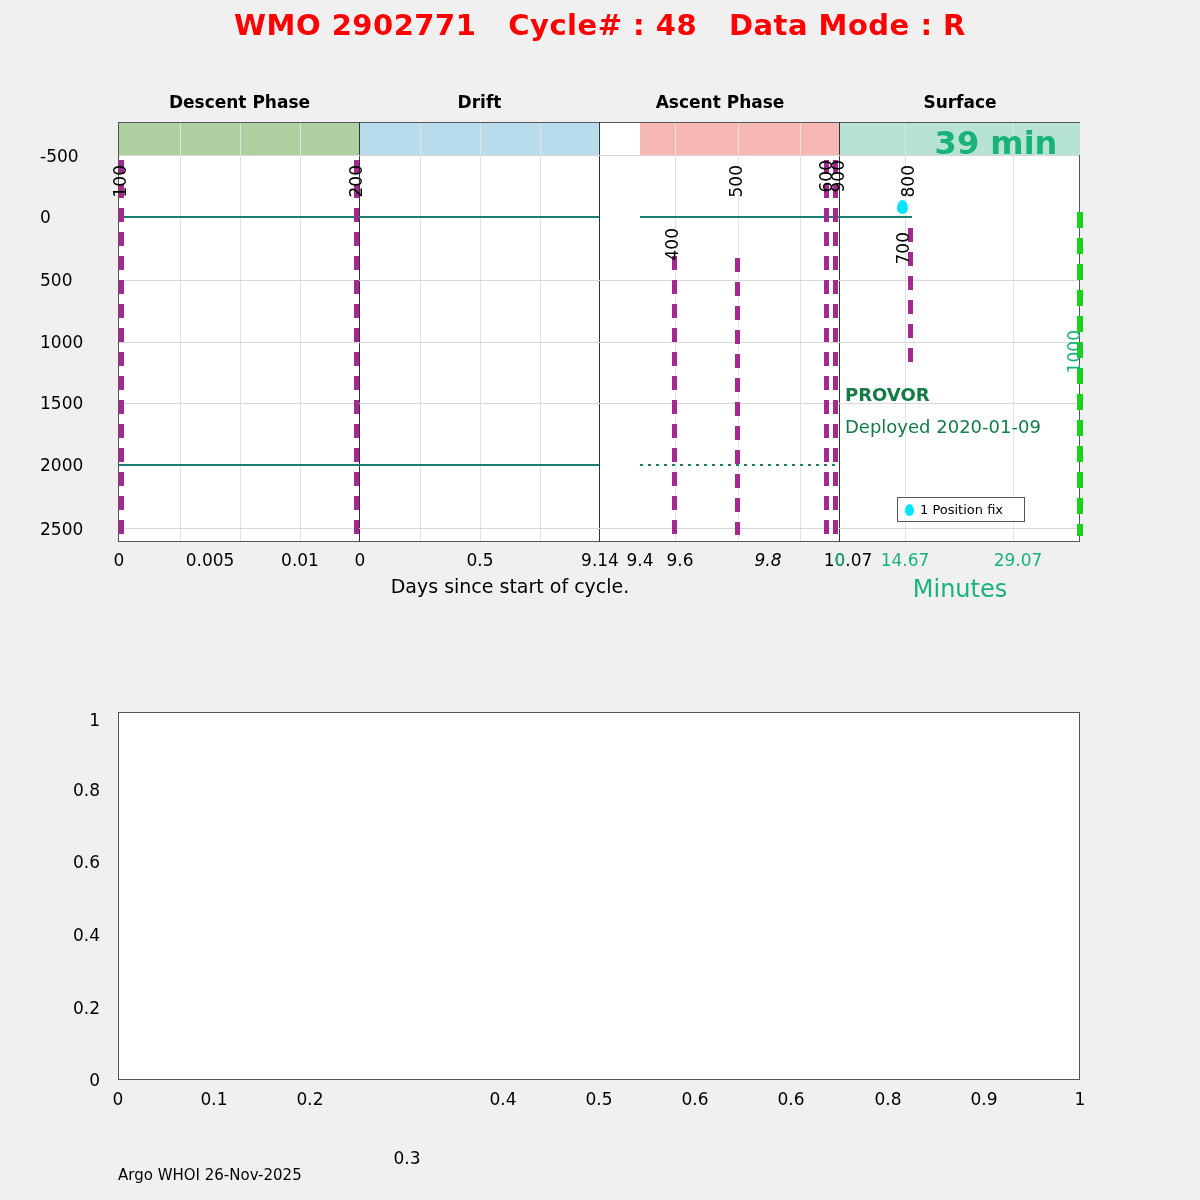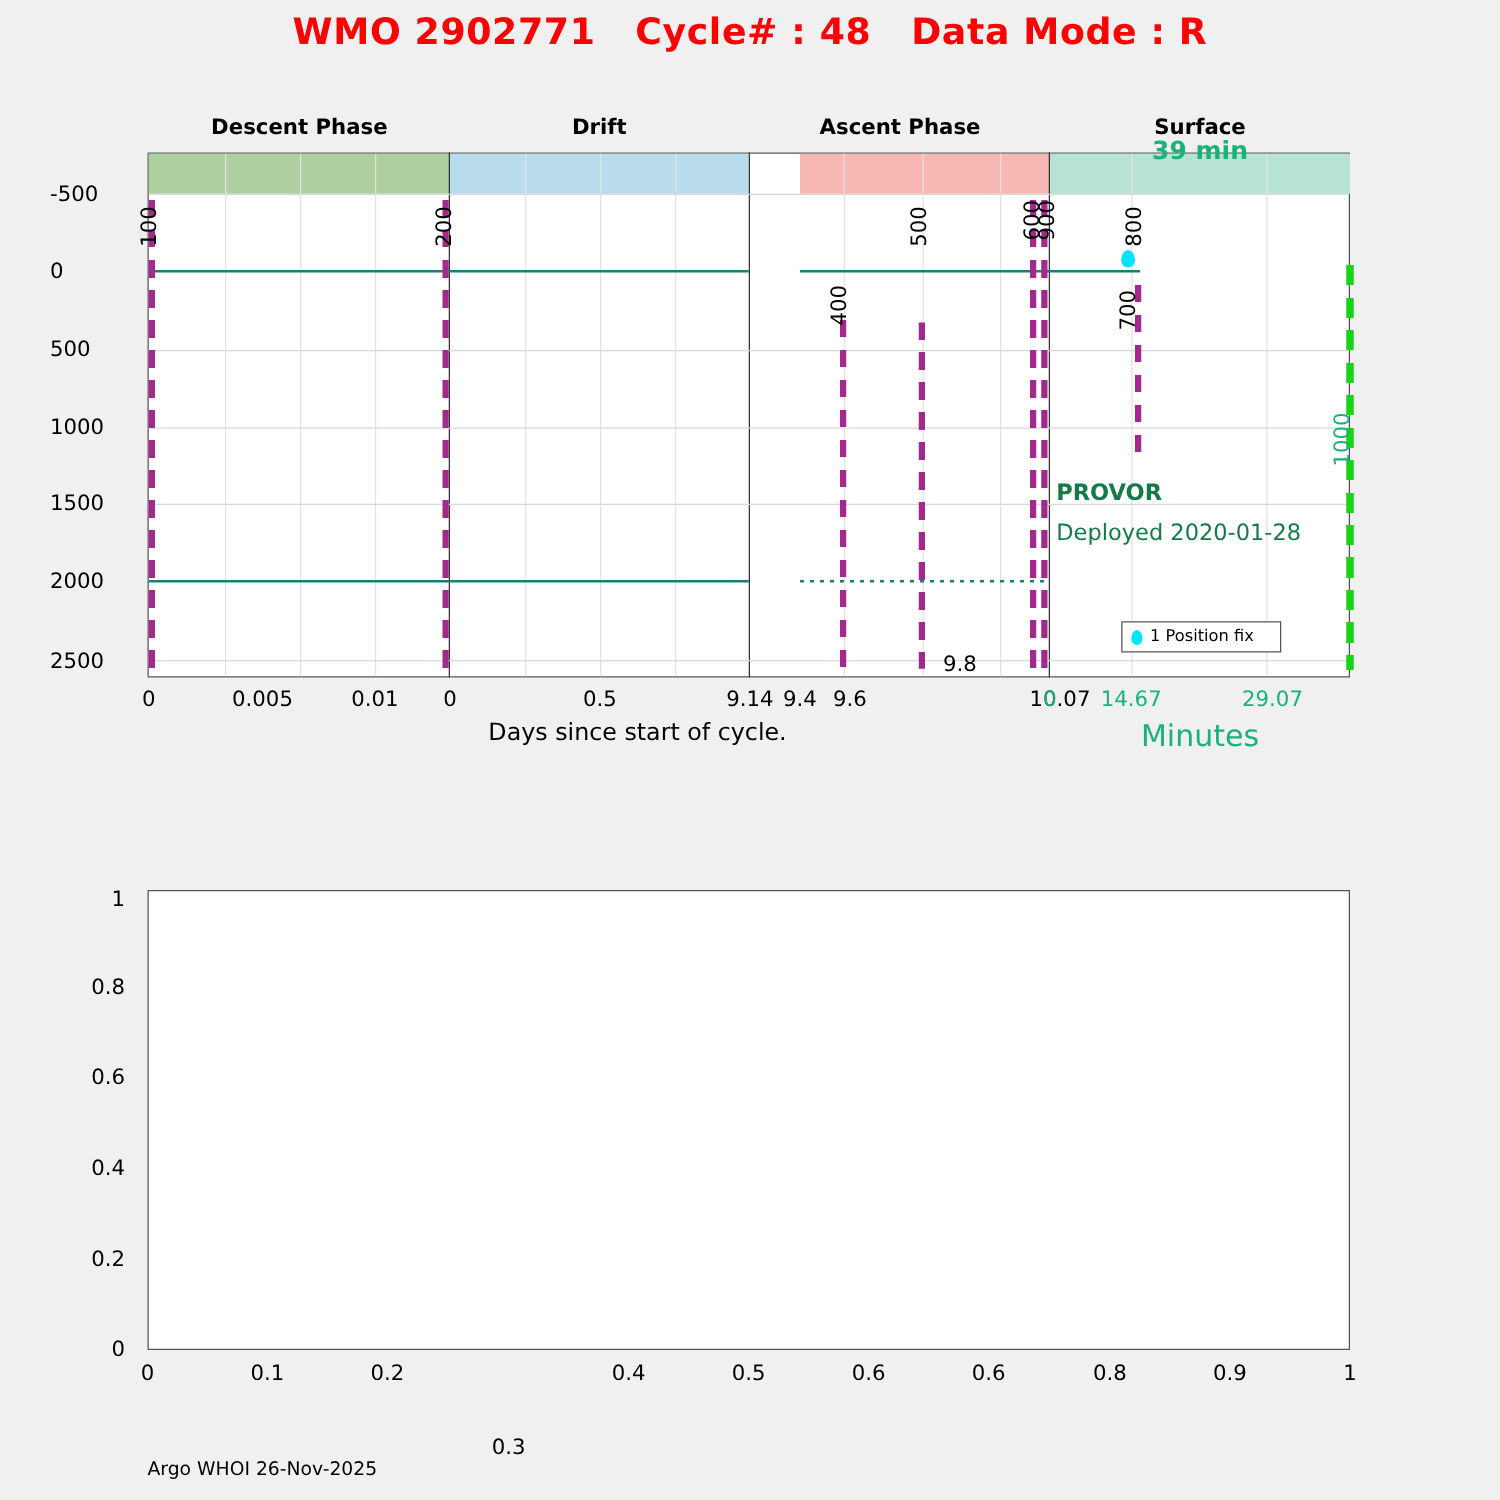--- a/index.html
+++ b/index.html
@@ -81,22 +81,23 @@
   .xtick{font-size:17px;color:#000;text-align:center;width:90px;}
   .xtick.teal{color:#19b37a;}
   #xlabel{
     top:575px;left:118px;width:962px;text-align:center;
     font-size:19px;color:#000;
   }
   #minlabel{font-size:24px;color:#19b37a;top:575px;}
 
   
   #surfmin{
-    font-size:20px;font-weight:bold;color:#19b37a;
-    top:108px;
+    font-size:32px;font-weight:bold;color:#19b37a;
+    top:124px;
+    padding-left:36px;
   }
   #provor{font-size:18px;font-weight:bold;color:#147a46;top:384px;}
   #deployed{font-size:18px;color:#147a46;top:416px;}
 
   
   #legend{
     top:497px;left:897px;width:128px;height:25px;
     background:#fff;border:1px solid #555;box-sizing:border-box;
     display:flex;align-items:center;gap:6px;padding-left:7px;
     font-size:13px;color:#000;
@@ -193,38 +194,38 @@
 <div class="abs mag" style="left:908px;top:228px;height:140px;"></div>
 <div class="abs rot" style="left:895px;top:232px;">700</div>
 <div class="abs rot" style="left:900px;top:165px;">800</div>
 <div class="abs posfix" style="left:897px;top:200px;"></div>
 
 <div class="abs grn" style="left:1077px;top:212px;height:324px;"></div>
 <div class="abs rot green" style="left:1066px;top:330px;">1000</div>
 
 <div class="abs" id="surfmin" style="left:840px;width:240px;text-align:center;">39 min</div>
 <div class="abs" id="provor" style="left:845px;">PROVOR</div>
-<div class="abs" id="deployed" style="left:845px;">Deployed 2020-01-28</div>
+<div class="abs" id="deployed" style="left:845px;">Deployed 2020-01-09</div>
 
 <div class="abs" id="legend">
   <span class="posfix" style="width:9px;height:12px;"></span>
   <span>1 Position fix</span>
 </div>
 
 <div class="abs xtick" style="left:74px;top:550px;">0</div>
 <div class="abs xtick" style="left:165px;top:550px;">0.005</div>
 <div class="abs xtick" style="left:255px;top:550px;">0.01</div>
 
 <div class="abs xtick" style="left:315px;top:550px;">0</div>
 <div class="abs xtick" style="left:435px;top:550px;">0.5</div>
 <div class="abs xtick" style="left:555px;top:550px;">9.14</div>
 
 <div class="abs xtick" style="left:595px;top:550px;">9.4</div>
 <div class="abs xtick" style="left:635px;top:550px;">9.6</div>
-<div class="abs xtick" style="left:723px;top:522px;">9.8</div>
+<div class="abs xtick" style="left:723px;top:550px;font-style:italic;">9.8</div>
 <div class="abs xtick" style="left:803px;top:550px;">10.07</div>
 
 <div class="abs xtick teal" style="left:795px;top:550px;">0</div>
 <div class="abs xtick teal" style="left:860px;top:550px;">14.67</div>
 <div class="abs xtick teal" style="left:973px;top:550px;">29.07</div>
 
 <div class="abs" id="xlabel" style="left:60px;width:900px;">Days since start of cycle.</div>
 <div class="abs" id="minlabel" style="left:840px;width:240px;text-align:center;">Minutes</div>
 
 <div class="abs" id="botfig"></div>

